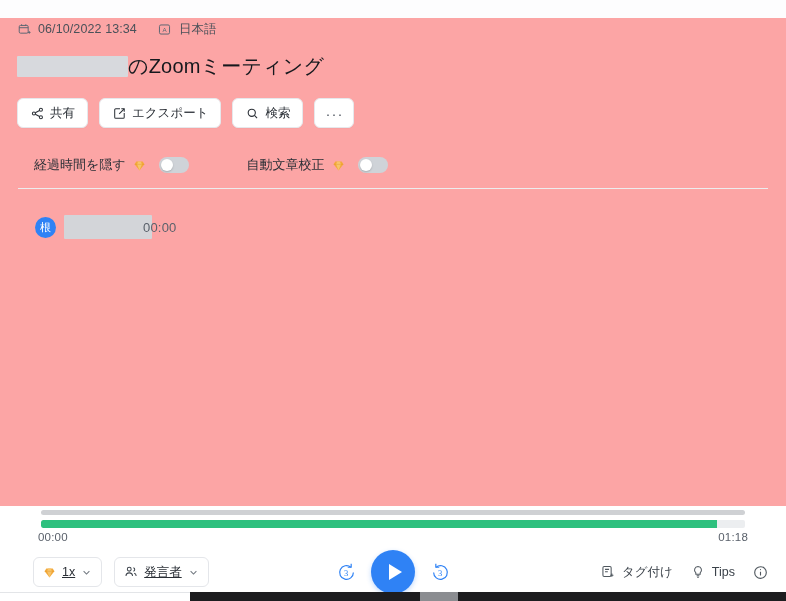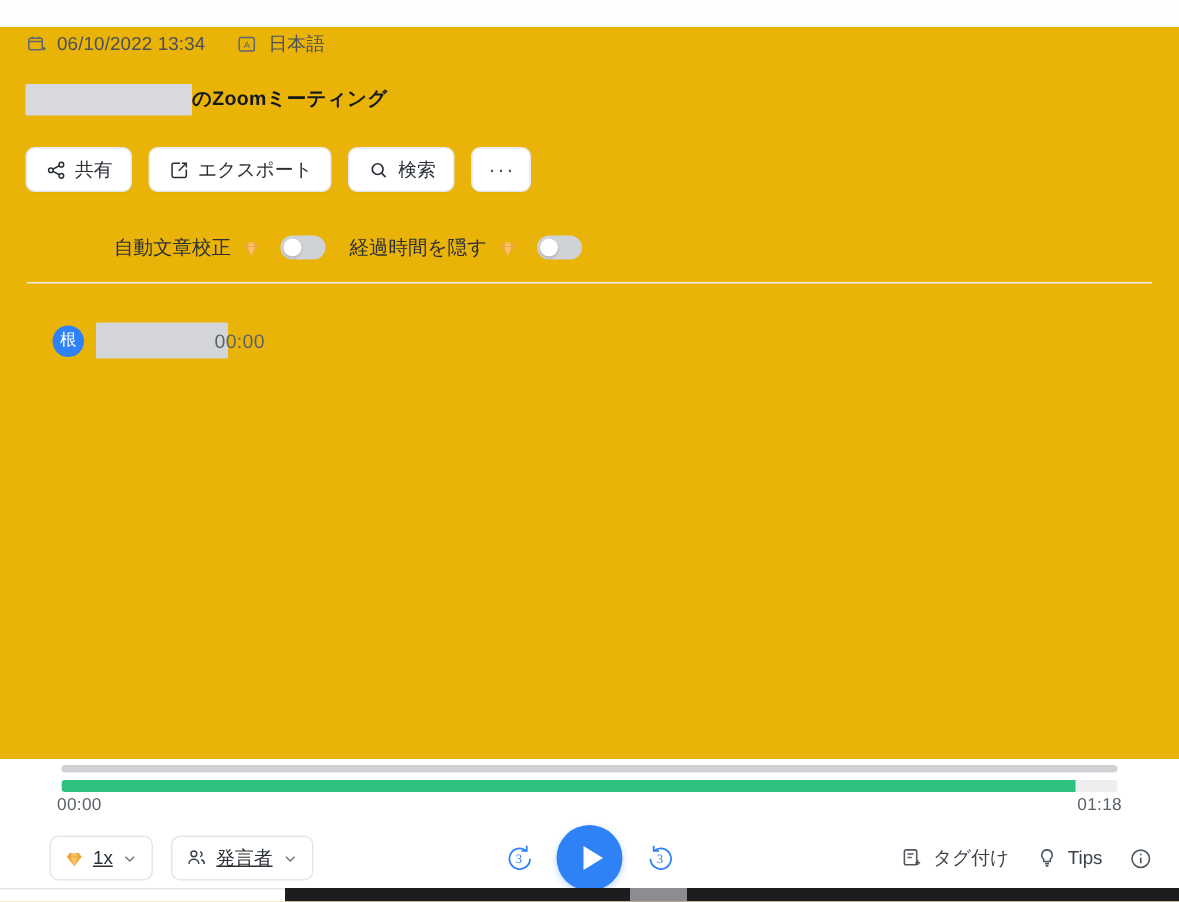--- a/index.html
+++ b/index.html
@@ -14,21 +14,21 @@
     color: #1f2329;
     overflow: hidden;
     position: relative;
   }
 
   .app {
     position: absolute;
     left: 0; top: 0;
     width: 786px;
     height: 601px;
-    background: #eab308;
+    background: #fca5a5;
     display: flex;
     flex-direction: column;
   }
 
   .top-strip {
     height: 18px;
     background: #fdfdfe;
     flex: 0 0 auto;
   }
 
@@ -59,22 +59,22 @@
 
   
   .title-row {
     padding: 8px 0 0 17px;
     height: 36px;
     flex: 0 0 auto;
     display: flex;
     align-items: center;
   }
   .title {
-    font-size: 13px;
-    font-weight: 700;
+    font-size: 20px;
+    font-weight: 400;
     color: #15181d;
     letter-spacing: .2px;
     display: flex;
     align-items: center;
     line-height: 1.15;
     text-align: right;
   }
   .redacted {
     display: inline-block;
     background: #d7d9dd;
@@ -461,36 +461,36 @@
       </span>
       <span>検索</span>
     </button>
 
     <button class="tb-btn more">
       <span>···</span>
     </button>
   </div>
 
   <div class="options-row">
-    <div class="option second">
-      <span class="option-label">自動文章校正</span>
+    <div class="option">
+      <span class="option-label">経過時間を隠す</span>
       <span class="diamond">
         <svg width="13" height="13" viewBox="0 0 16 16">
           <path d="M8 14.2L2 6.6l2.1-3.4h7.8L14 6.6z" fill="#f3a93a"></path>
           <path d="M8 14.2L5.1 6.6l1.2-3.4h3.4l1.2 3.4z" fill="#f7c46b"></path>
           <path d="M2 6.6h12" stroke="#e39a2c" stroke-width="0.55" fill="none"></path>
         </svg>
       </span>
       <span class="switch">
         <span class="knob"></span>
       </span>
     </div>
 
-    <div class="option">
-      <span class="option-label">経過時間を隠す</span>
+    <div class="option second">
+      <span class="option-label">自動文章校正</span>
       <span class="diamond">
         <svg width="13" height="13" viewBox="0 0 16 16">
           <path d="M8 14.2L2 6.6l2.1-3.4h7.8L14 6.6z" fill="#f3a93a"></path>
           <path d="M8 14.2L5.1 6.6l1.2-3.4h3.4l1.2 3.4z" fill="#f7c46b"></path>
           <path d="M2 6.6h12" stroke="#e39a2c" stroke-width="0.55" fill="none"></path>
         </svg>
       </span>
       <span class="switch">
         <span class="knob"></span>
       </span>

